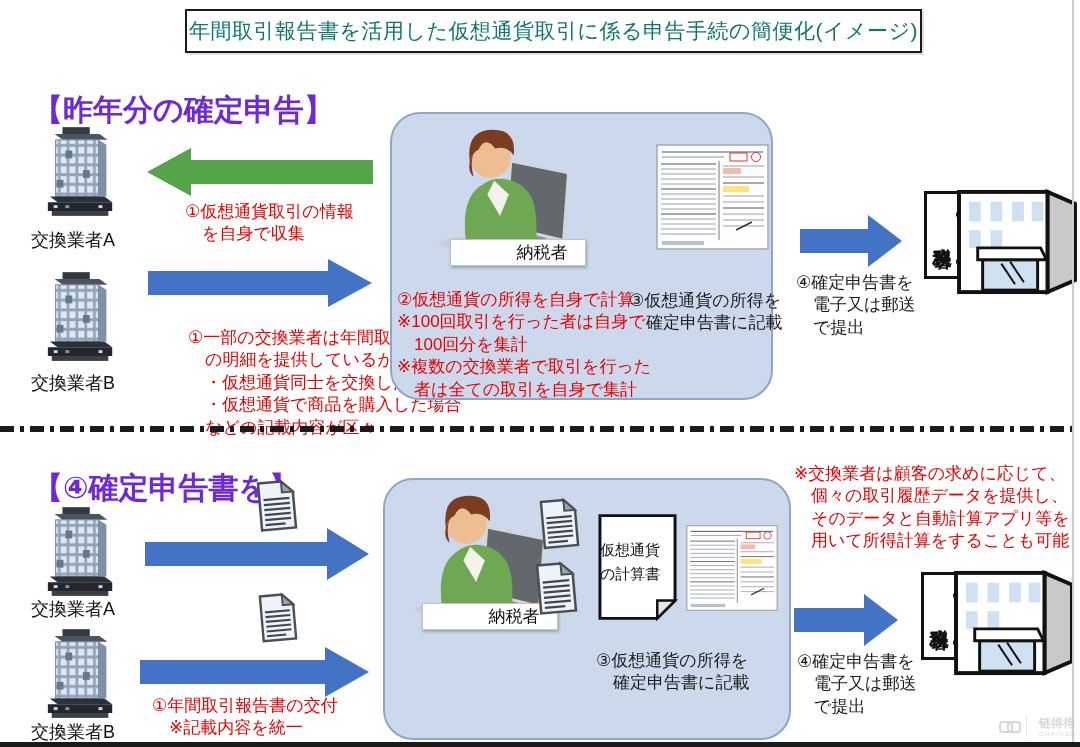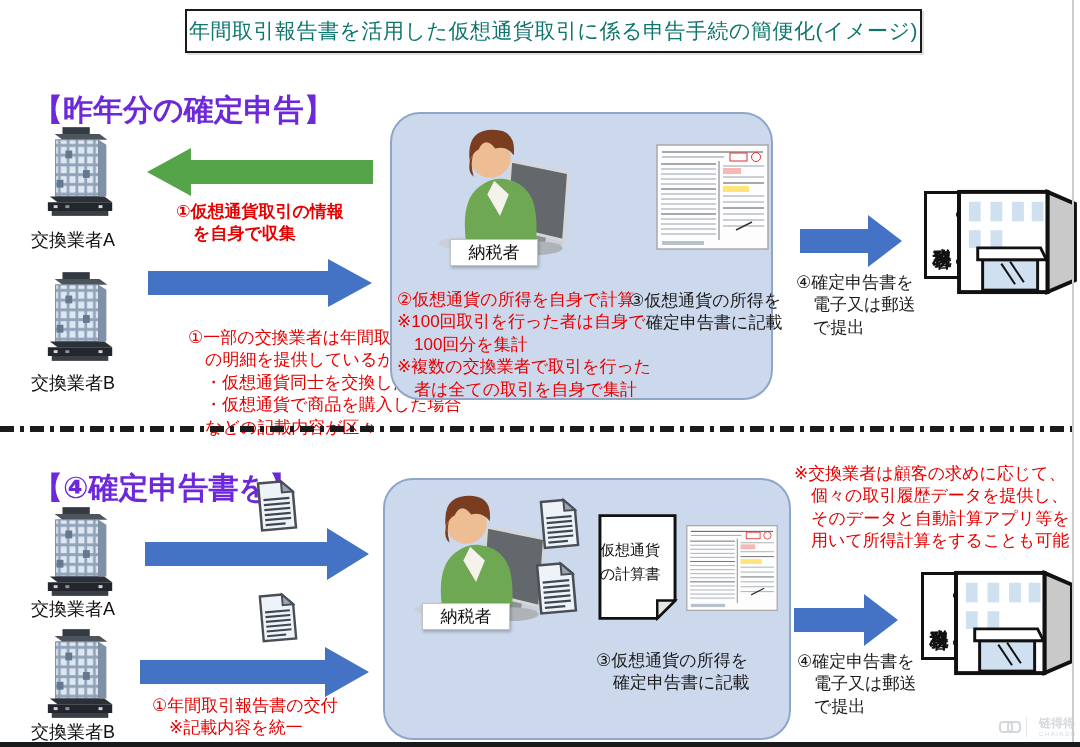--- a/index.html
+++ b/index.html
@@ -20,21 +20,21 @@
   .section-heading{font-size:30px;font-weight:600;color:#6d28d9;}
   .entity-label{font-size:18px;color:#111;}
   .red-note{color:#e60000;font-size:17px;}
   .black-note{color:#1a1a1a;font-size:17px;}
   .round-box{
     background:#ccd9ed;border:2px solid #8fa6c9;border-radius:30px;
   }
   .taxpayer-chip{
     background:#ffffff;border:1px solid #c3c3c3;box-shadow:1px 2px 3px rgba(0,0,0,0.25);
     display:flex;align-items:center;justify-content:center;
-    font-size:17px;color:#111;
+    font-size:17px;color:#111;padding-left:48px;
   }
   .tax-sign{
     background:#ffffff;border:3px solid #111;
     display:flex;align-items:center;justify-content:center;
     writing-mode:vertical-rl;text-orientation:upright;
     font-size:19px;font-weight:700;letter-spacing:2px;color:#111;
   }
   .divider{
     left:0;top:426px;width:1080px;height:6px;
     background:repeating-linear-gradient(90deg,
@@ -172,21 +172,21 @@
   <div class="abs section-heading" style="left:33px;top:90px;">【昨年分の確定申告】</div>
 
   <svg class="abs" style="left:42px;top:126px;" width="78" height="93">
       <use href="#sym-building"></use>
     </svg>
   <div class="abs entity-label" style="left:31px;top:228px;">交換業者A</div>
 
   <svg class="abs" style="left:145px;top:146px;" width="228" height="52">
     <polygon points="228,14 46,14 46,2 2,26 46,50 46,38 228,38" fill="#55a44a"></polygon>
   </svg>
-  <div class="abs red-note pre" style="left:176px;top:201px;font-weight:bold;">①仮想通貨取引の情報
+  <div class="abs red-note pre" style="left:185px;top:201px;">①仮想通貨取引の情報
 　を自身で収集</div>
 
   <svg class="abs" style="left:42px;top:271px;" width="78" height="93">
       <use href="#sym-building"></use>
     </svg>
   <div class="abs entity-label" style="left:31px;top:371px;">交換業者B</div>
 
   <svg class="abs" style="left:146px;top:257px;" width="228" height="52">
     <polygon points="2,14 182,14 182,2 226,26 182,50 182,38 2,38" fill="#4472c4"></polygon>
   </svg>

